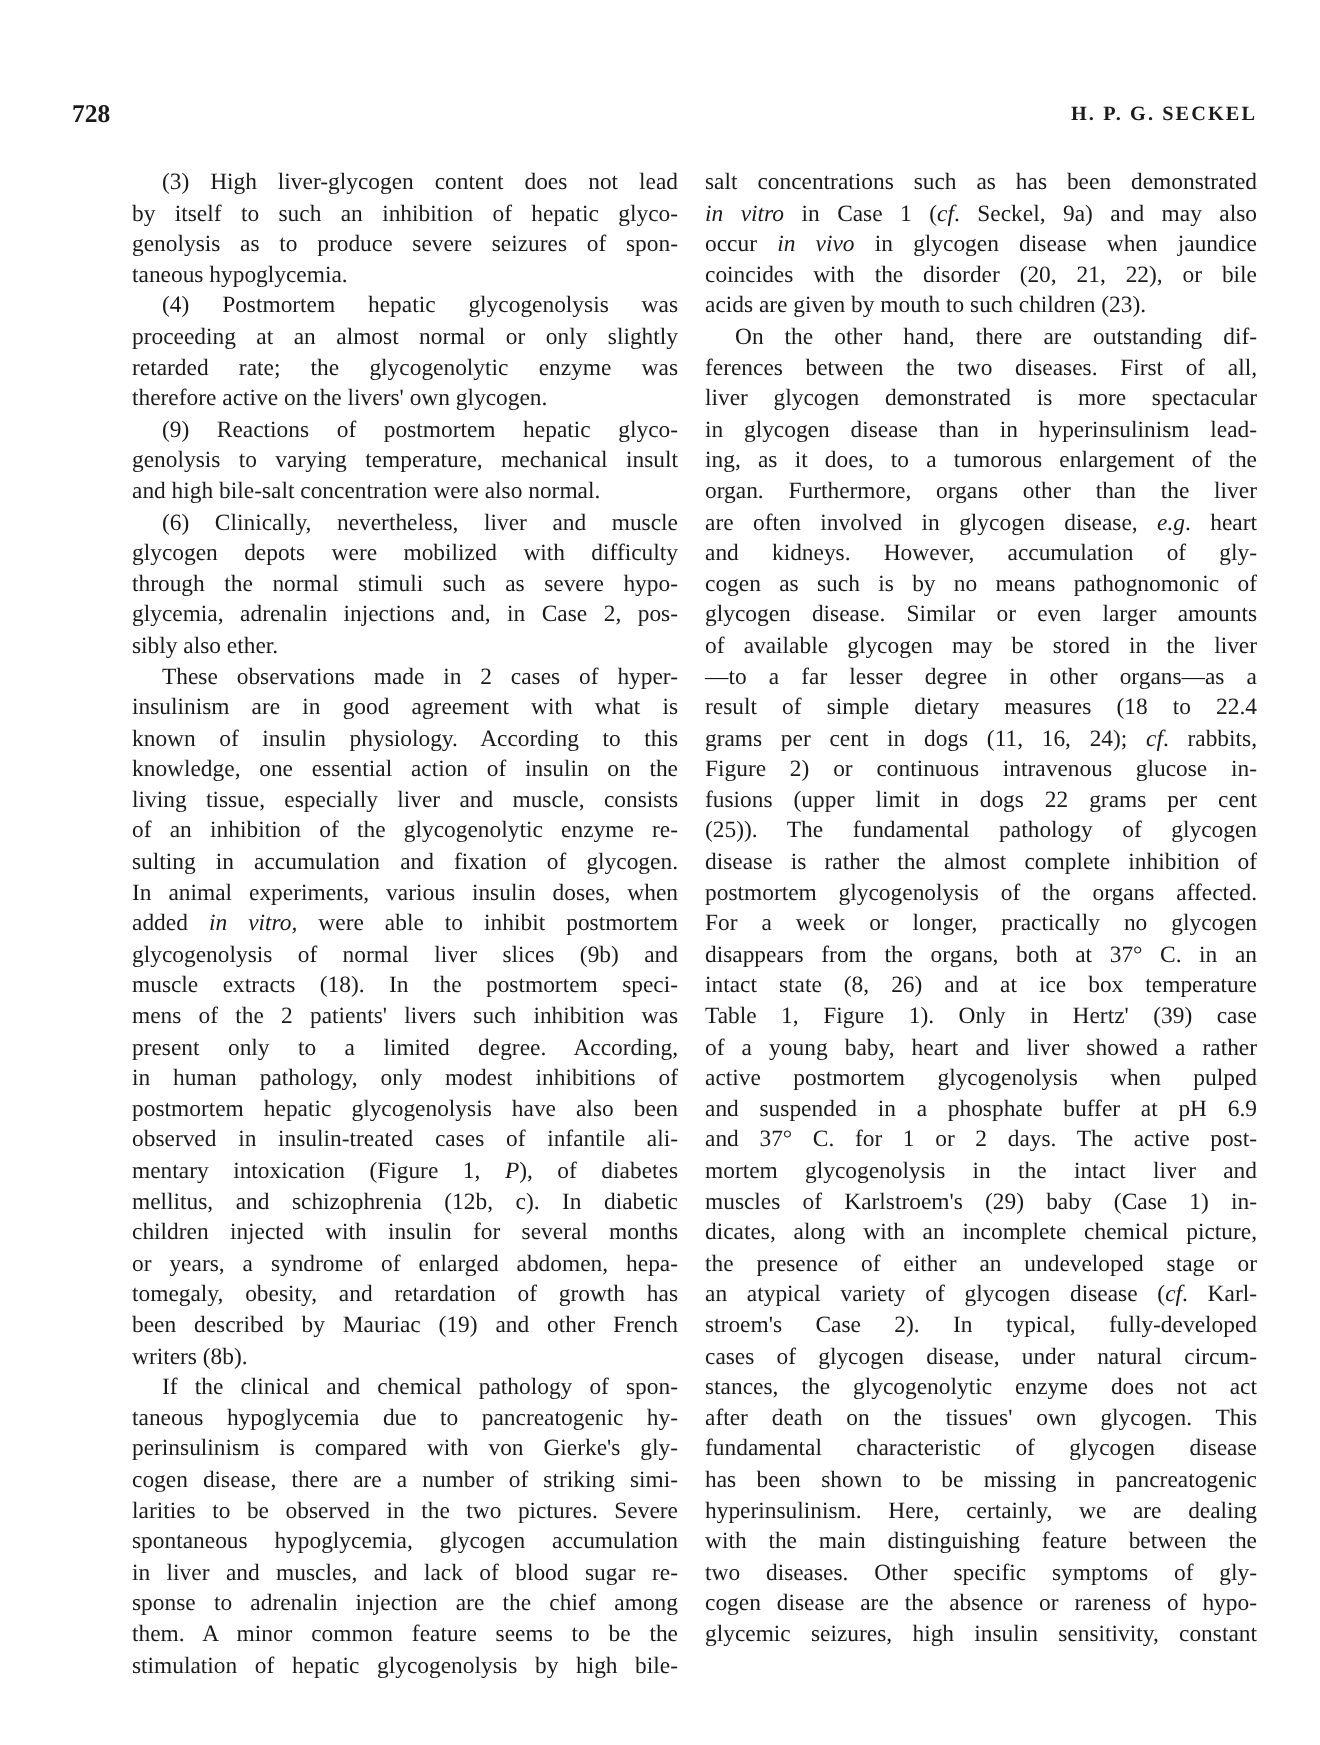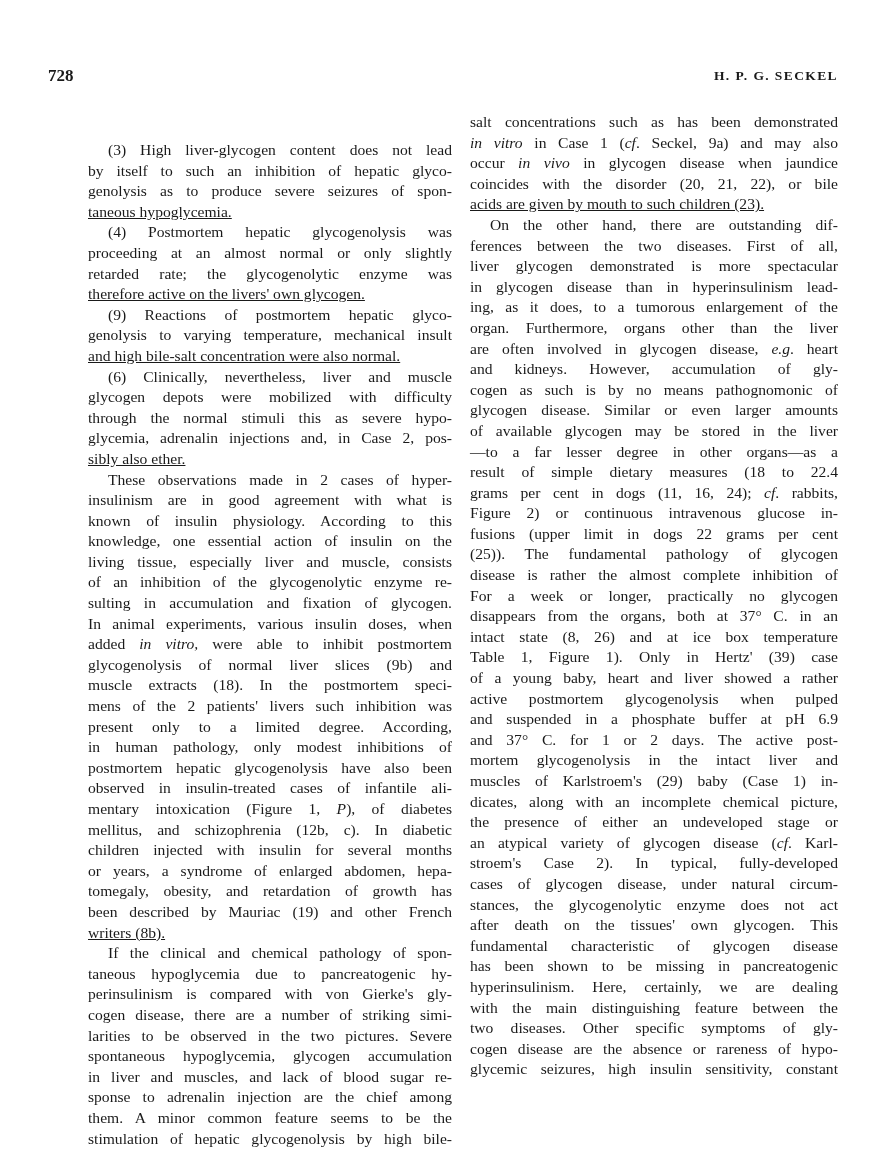--- a/index.html
+++ b/index.html
@@ -9,25 +9,25 @@
     position: absolute; top: 50px; left: 48px; width: 790px; height: 22px;
     font-family: "Liberation Serif", serif; font-weight: bold;
   }
   .page-number { position: absolute; left: 0; top: 0; font-size: 17px; letter-spacing: 0px; }
   .author { position: absolute; left: 0; width: 100%; top: 2px; text-align: right; font-size: 13.5px; letter-spacing: 1.4px; }
   .col {
     position: absolute; top: 96px; width: 364px;
     font-family: "Liberation Serif", serif; font-size: 15.6px; line-height: 20.6px;
     text-align: justify; hyphens: manual;
   }
-  .col-left { left: 88px; margin-top: 28px; }
+  .col-left { left: 88px; }
   .col-right { left: 470px; width: 368px; }
   .col p { margin: 0; }
   .col p .line { display: block; text-align: justify; text-align-last: justify; white-space: nowrap; }
-  .col p .line.last { text-align-last: left; text-decoration: underline; }
+  .col p .line.last { text-align-last: left; }
   .col p .line.first { padding-left: 20px; }
   em { font-style: italic; }
 </style>
 </head>
 <body>
 
 <div class="page">
   <div class="running-head">
     <span class="page-number">728</span>
     <span class="author">H. P. G. SECKEL</span>
@@ -47,21 +47,21 @@
         <span class="line last">therefore active on the livers' own glycogen.</span>
       </p>
       <p>
         <span class="line first">(9) Reactions of postmortem hepatic glyco-</span>
         <span class="line">genolysis to varying temperature, mechanical insult</span>
         <span class="line last">and high bile-salt concentration were also normal.</span>
       </p>
       <p>
         <span class="line first">(6) Clinically, nevertheless, liver and muscle</span>
         <span class="line">glycogen depots were mobilized with difficulty</span>
-        <span class="line">through the normal stimuli this as severe hypo-</span>
+        <span class="line">through the normal stimuli such as severe hypo-</span>
         <span class="line">glycemia, adrenalin injections and, in Case 2, pos-</span>
         <span class="line last">sibly also ether.</span>
       </p>
       <p>
         <span class="line first">These observations made in 2 cases of hyper-</span>
         <span class="line">insulinism are in good agreement with what is</span>
         <span class="line">known of insulin physiology. According to this</span>
         <span class="line">knowledge, one essential action of insulin on the</span>
         <span class="line">living tissue, especially liver and muscle, consists</span>
         <span class="line">of an inhibition of the glycogenolytic enzyme re-</span>
@@ -116,20 +116,21 @@
         <span class="line">cogen as such is by no means pathognomonic of</span>
         <span class="line">glycogen disease. Similar or even larger amounts</span>
         <span class="line">of available glycogen may be stored in the liver</span>
         <span class="line">—to a far lesser degree in other organs—as a</span>
         <span class="line">result of simple dietary measures (18 to 22.4</span>
         <span class="line">grams per cent in dogs (11, 16, 24); <em>cf</em>. rabbits,</span>
         <span class="line">Figure 2) or continuous intravenous glucose in-</span>
         <span class="line">fusions (upper limit in dogs 22 grams per cent</span>
         <span class="line">(25)). The fundamental pathology of glycogen</span>
         <span class="line">disease is rather the almost complete inhibition of</span>
+        <span class="line">postmortem glycogenolysis of the organs affected.</span>
         <span class="line">For a week or longer, practically no glycogen</span>
         <span class="line">disappears from the organs, both at 37° C. in an</span>
         <span class="line">intact state (8, 26) and at ice box temperature</span>
         <span class="line">Table 1, Figure 1). Only in Hertz' (39) case</span>
         <span class="line">of a young baby, heart and liver showed a rather</span>
         <span class="line">active postmortem glycogenolysis when pulped</span>
         <span class="line">and suspended in a phosphate buffer at pH 6.9</span>
         <span class="line">and 37° C. for 1 or 2 days. The active post-</span>
         <span class="line">mortem glycogenolysis in the intact liver and</span>
         <span class="line">muscles of Karlstroem's (29) baby (Case 1) in-</span>

